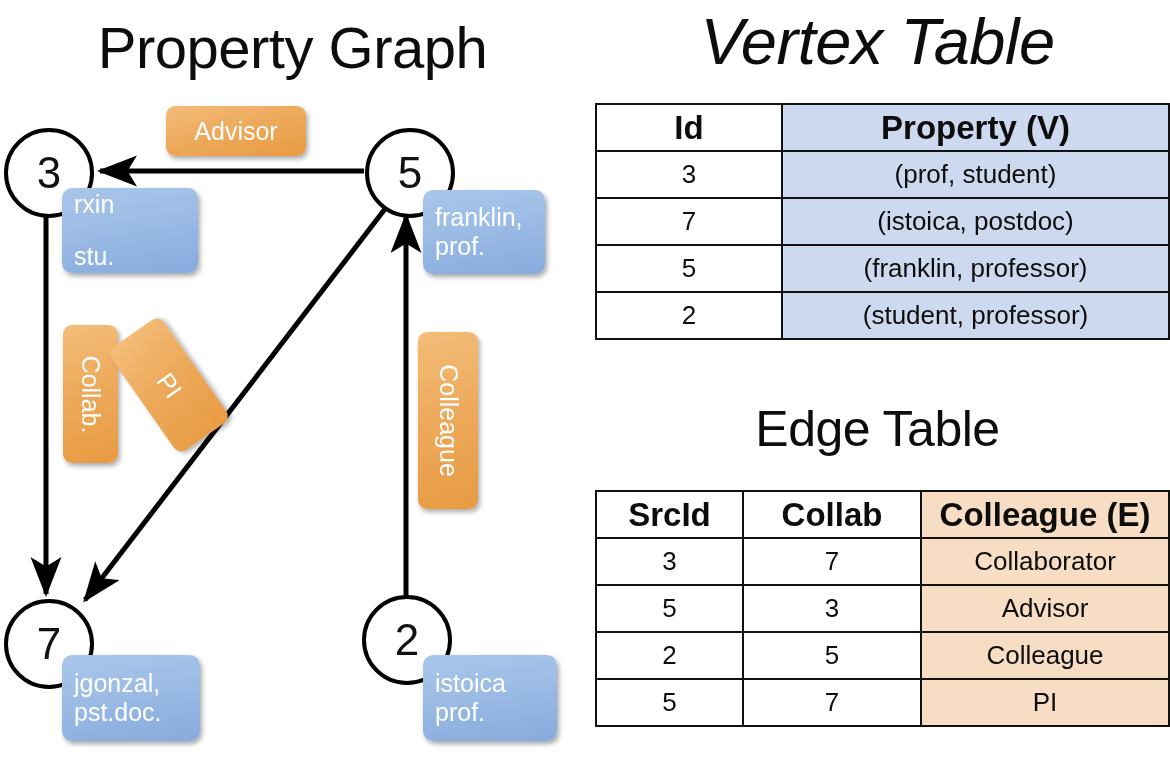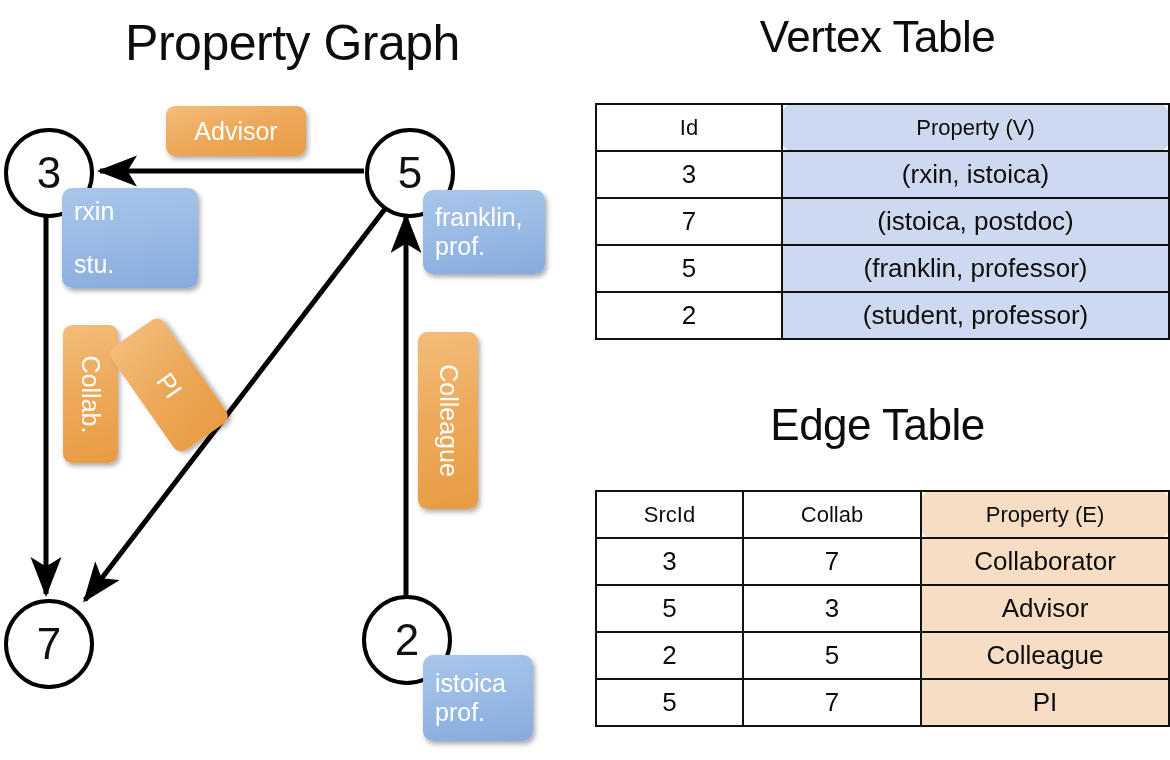--- a/index.html
+++ b/index.html
@@ -14,23 +14,23 @@
 
   
   .title {
     position: absolute;
     font-family: "Liberation Sans", sans-serif;
     font-weight: 300;
     color: #0d0d0d;
     white-space: nowrap;
     letter-spacing: -0.5px;
   }
-  #pg-title  { left: 0;   top: 14px;  width: 585px; text-align: center; font-size: 50px; }
-  #vt-title  { left: 585px; top: 12px; width: 585px; text-align: center; font-size: 44px; }
-  #et-title  { left: 585px; top: 400px; width: 585px; text-align: center; font-size: 44px; }
+  #pg-title  { left: 0;   top: 14px;  width: 585px; text-align: center; font-size: 58px; }
+  #vt-title  { left: 585px; top: 4px; width: 585px; text-align: center; font-size: 65px; font-style: italic; }
+  #et-title  { left: 585px; top: 400px; width: 585px; text-align: center; font-size: 50px; }
 
   
   #graph { position: absolute; left: 0; top: 0; width: 585px; height: 760px; }
   #graph-svg { position: absolute; left: 0; top: 0; width: 585px; height: 760px; }
 
   .vnode {
     position: absolute;
     border: 4px solid #000;
     border-radius: 50%;
     background: #fff;
@@ -78,21 +78,21 @@
   .tbl td, .tbl th {
     border: 2px solid #111;
     text-align: center;
     font-weight: 400;
     font-size: 26px;
     color: #0d0d0d;
     height: 47px;
     padding: 0 4px;
     background: #fff;
   }
-  .tbl th { font-weight: 400; font-size: 22px; border-radius: 10px; }
+  .tbl th { font-weight: 700; font-size: 33px; }
   .v-prop  { background: #ccd9ef !important; }
   .e-prop  { background: #f6ddc3 !important; }
 
   #vertex-table { left: 595px; top: 103px; width: 573px; }
   #edge-table   { left: 595px; top: 490px; width: 573px; }
 </style>
 </head>
 <body>
 
 <div id="root">
@@ -125,29 +125,33 @@
     <div class="vnode" style="left:365px; top:128px; width:90px; height:90px;">
       <span>5</span>
     </div>
     <div class="vnode" style="left:4px;  top:599px; width:90px; height:90px;">
       <span>7</span>
     </div>
     <div class="vnode" style="left:362px; top:595px; width:90px; height:90px;">
       <span>2</span>
     </div>
 
-    <div class="prop-box" style="left:62px; top:188px; width:136px; height:100px;gap:23px;">
+    <div class="prop-box" style="left:62px; top:188px; width:136px; height:85px;gap:23px;">
       <span>rxin</span>
       <span>stu.</span>
     </div>
     <div class="prop-box" style="left:423px; top:190px; width:122px; height:84px;">
       <span>franklin,</span>
       <span>prof.</span>
     </div>
-    <div class="prop-box" style="left:423px; top:655px; width:110px; height:86px;">
+    <div class="prop-box" style="left:62px; top:655px; width:138px; height:86px;">
+      <span>jgonzal,</span>
+      <span>pst.doc.</span>
+    </div>
+    <div class="prop-box" style="left:423px; top:655px; width:134px; height:86px;">
       <span>istoica</span>
       <span>prof.</span>
     </div>
 
     <div class="edge-label" style="left:166px; top:106px; width:140px; height:50px;">
       <span>Advisor</span>
     </div>
 
     <div class="edge-label vert" style="left:63px; top:325px; width:55px; height:138px;">
       <span>Collab.</span>
@@ -170,21 +174,21 @@
       </colgroup>
     <thead>
       <tr>
         <th>Id</th>
         <th class="v-prop">Property (V)</th>
       </tr>
     </thead>
     <tbody>
       <tr>
         <td>3</td>
-        <td class="v-prop">(rxin, istoica)</td>
+        <td class="v-prop">(prof, student)</td>
       </tr>
       <tr>
         <td>7</td>
         <td class="v-prop">(istoica, postdoc)</td>
       </tr>
       <tr>
         <td>5</td>
         <td class="v-prop">(franklin, professor)</td>
       </tr>
       <tr>
@@ -197,21 +201,21 @@
   <table class="tbl" id="edge-table">
     <colgroup>
         <col style="width:147px">
         <col style="width:178px">
         <col style="width:248px">
       </colgroup>
     <thead>
       <tr>
         <th>SrcId</th>
         <th>Collab</th>
-        <th class="e-prop">Property (E)</th>
+        <th class="e-prop">Colleague (E)</th>
       </tr>
     </thead>
     <tbody>
       <tr>
         <td>3</td>
         <td>7</td>
         <td class="e-prop">Collaborator</td>
       </tr>
       <tr>
         <td>5</td>

